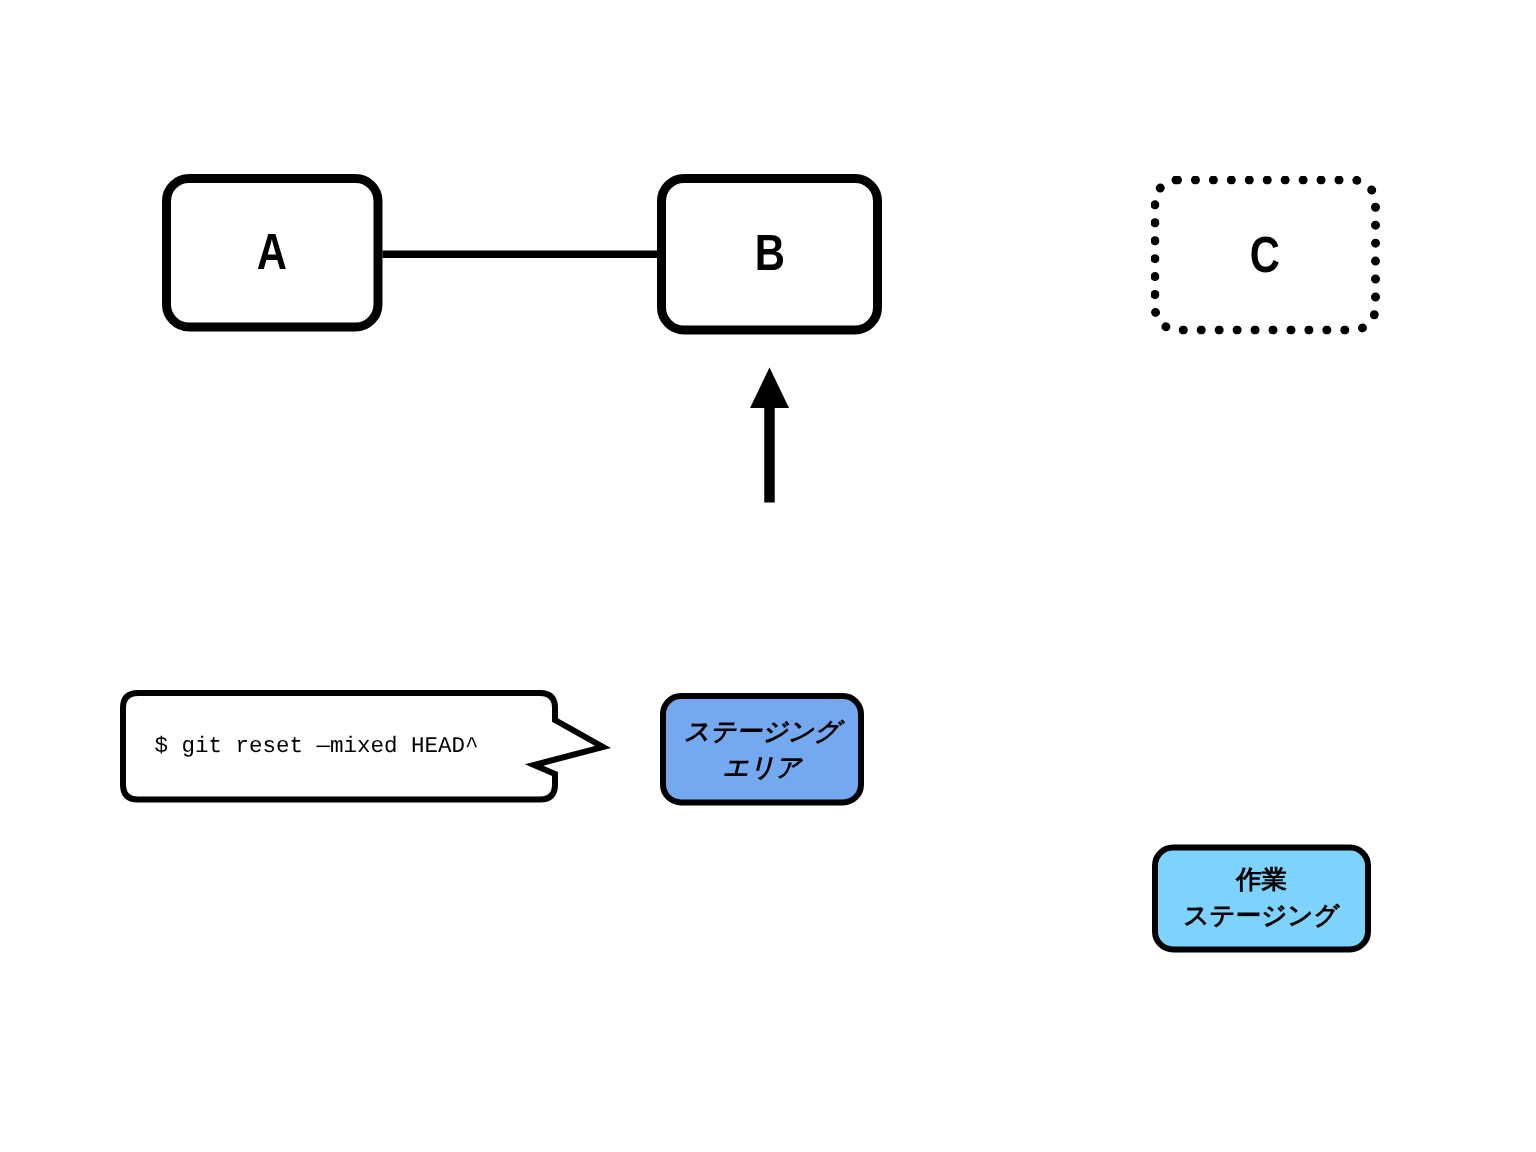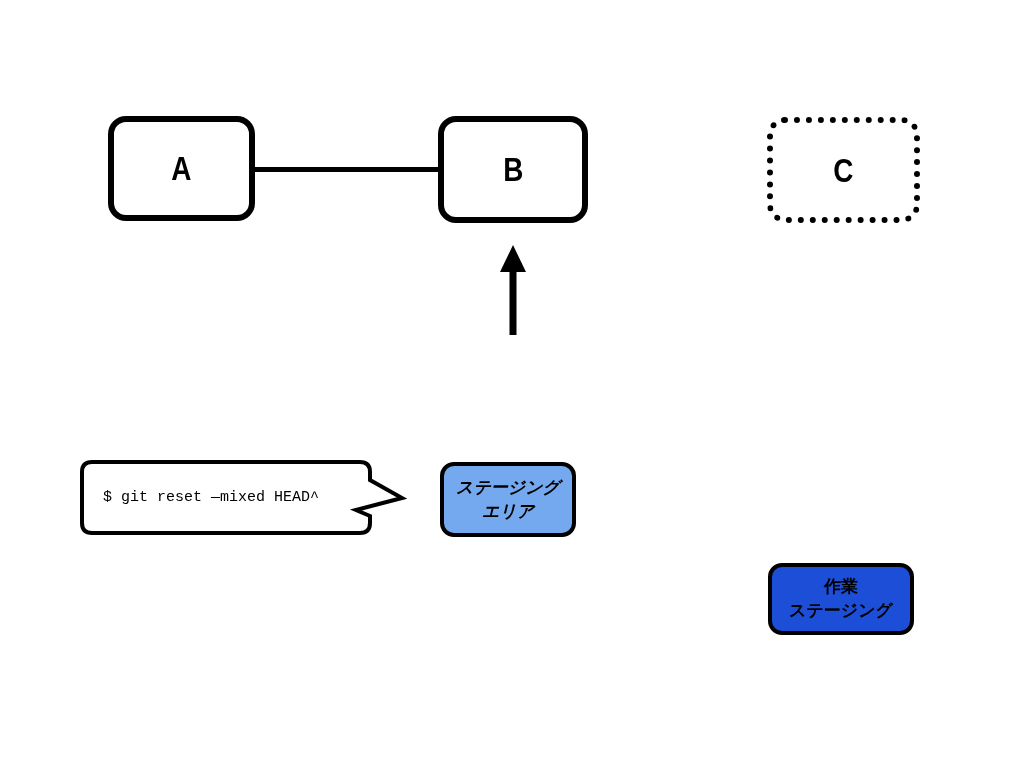--- a/index.html
+++ b/index.html
@@ -100,21 +100,21 @@
     <rect x="14.5" y="27" width="7" height="65" fill="#000"></rect>
     <polygon points="18,2 5,29 31,29" fill="#000"></polygon>
   </svg>
 
 
   <div class="badge" id="stagingBadge" style="background-color: rgb(116, 169, 239);">
     <div class="jp-label">ステージング</div>
     <div class="jp-label">エリア</div>
   </div>
 
-  <div class="badge" id="workingBadge" style="background-color: #1d4ed8;">
+  <div class="badge" id="workingBadge" style="background-color: #7dd3fc;">
     <div class="jp-label">作業</div>
     <div class="jp-label">ステージング</div>
   </div>
 
   <svg class="callout-svg" width="335" height="82">
     <path d="M 14 4 L 282 4 Q 292 4 292 14 L 292 22 L 324 40 L 278 52 L 292 58 L 292 65 Q 292 75 282 75 L 14 75 Q 4 75 4 65 L 4 14 Q 4 4 14 4 Z" fill="#ffffff" stroke="#000000" stroke-width="4" stroke-linejoin="miter"></path>
   </svg>
   <div class="command-text">$ git reset —mixed HEAD^</div>
 
 </div>

